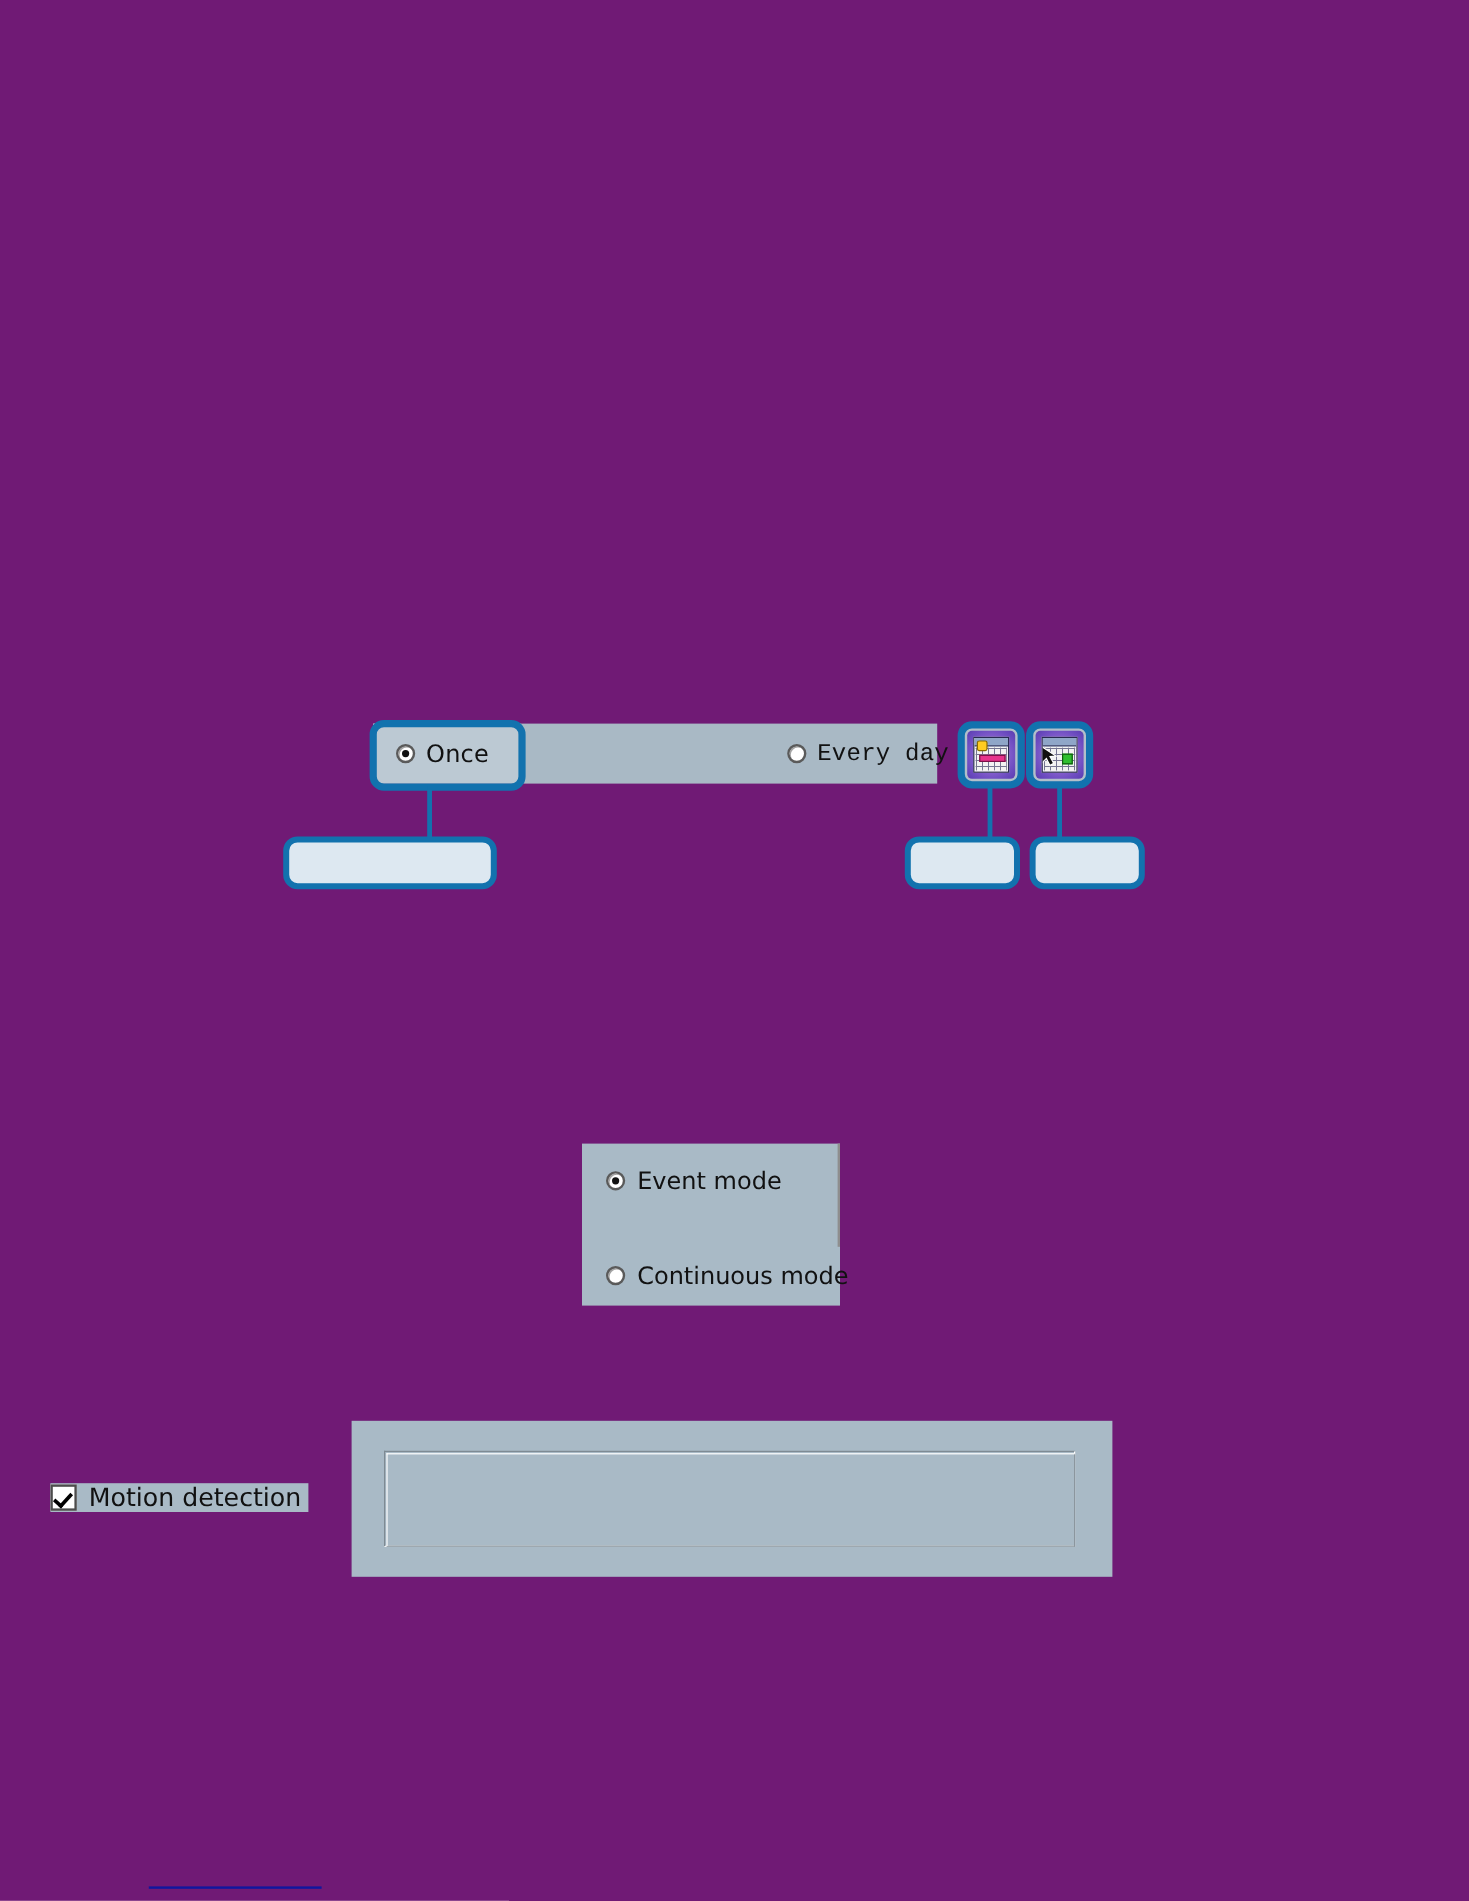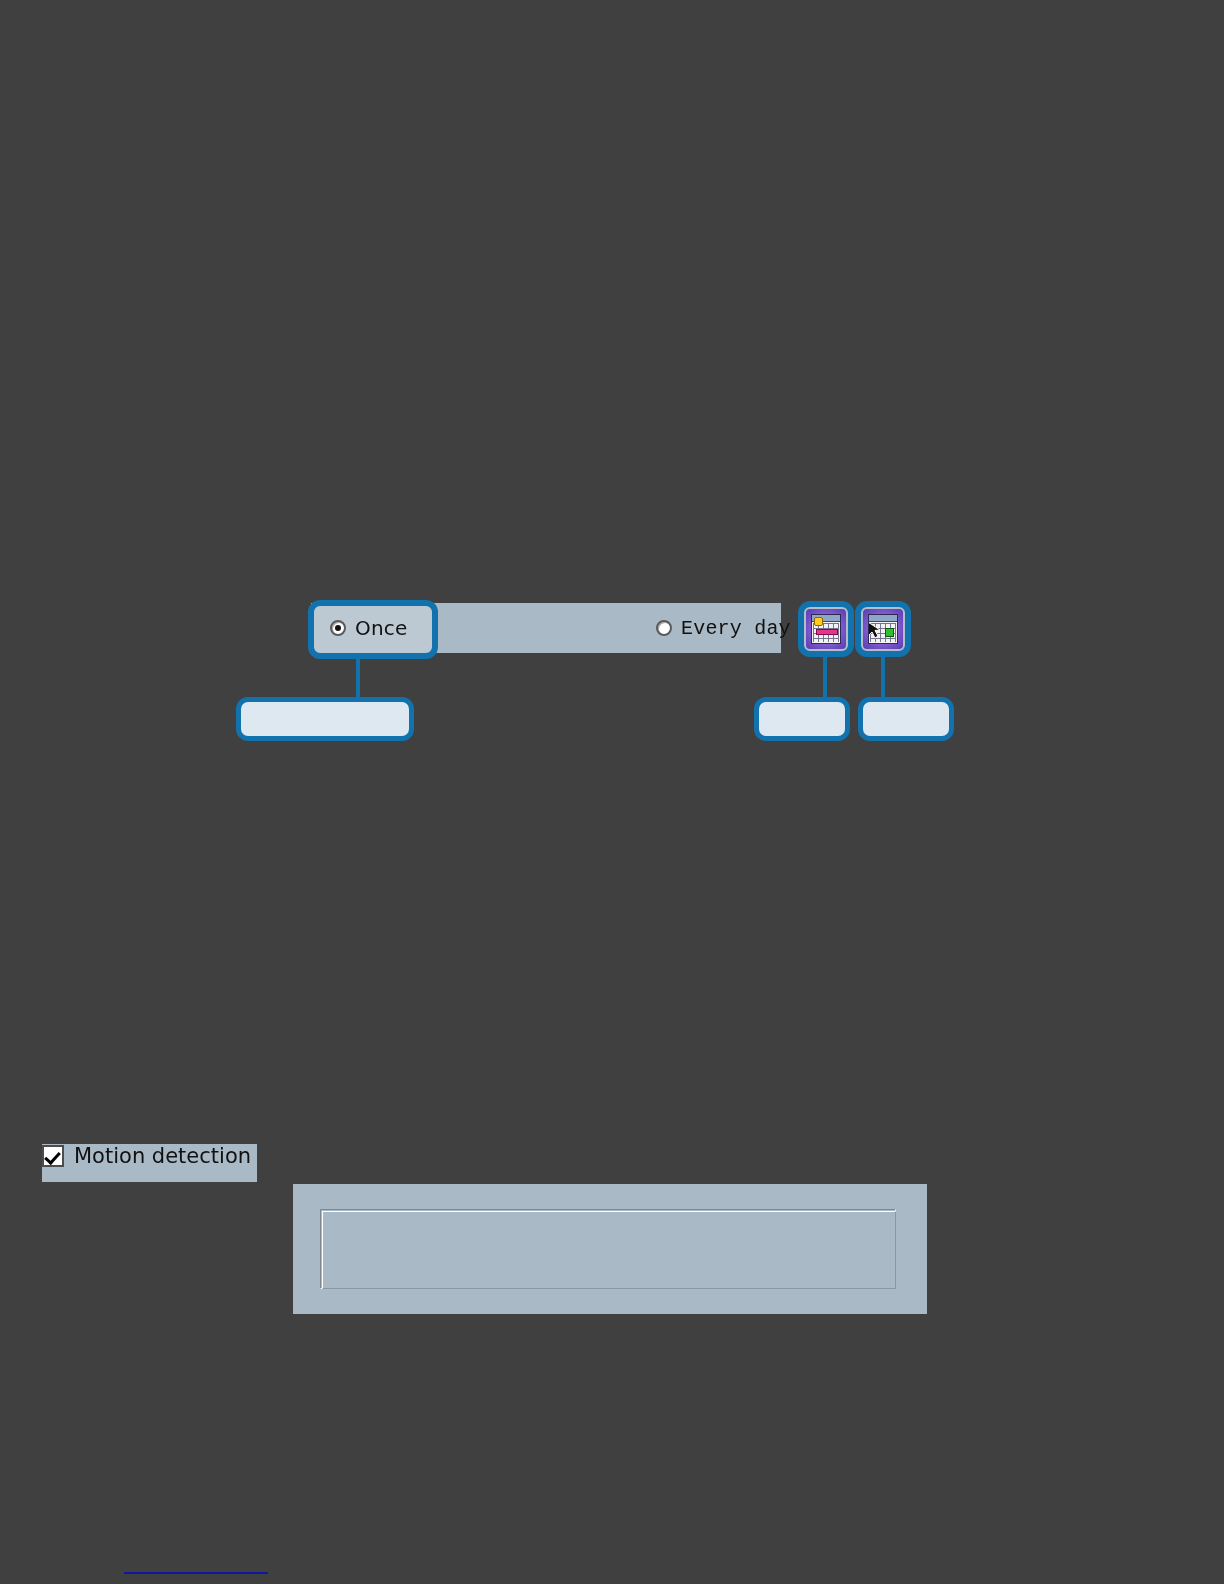--- a/index.html
+++ b/index.html
@@ -10,21 +10,21 @@
   body {
     width: 1224px;
     height: 1584px;
     position: relative;
     font-family: "DejaVu Sans", sans-serif;
     overflow: hidden;
   }
   .page {
     position: absolute;
     inset: 0;
-    background: #404040;
+    background: #701a75;
   }
 
   
   #fig-schedule {
     position: absolute;
     left: 311px;
     top: 603px;
     width: 470px;
     height: 50px;
     background: #a9b9c5;
@@ -250,25 +250,25 @@
     position: absolute;
     left: 1px; top: 1px; right: -1px; bottom: -1px;
     border: 1px solid #ffffff;
     border-right-color: #8b969e;
     border-bottom-color: #8b969e;
     pointer-events: none;
   }
   #motion-title {
     position: absolute;
     left: 42px;
-    top: 1144px;
+    top: 1236px;
     display: flex;
     align-items: center;
     background: #a9bac6;
-    padding: 0 6px 14px 0;
+    padding: 0 6px 0 0;
     z-index: 3;
   }
   .cbox {
     width: 22px;
     height: 22px;
     background: #ffffff;
     border: 2px solid #4c4c4c;
     box-sizing: border-box;
     position: relative;
     flex: none;
@@ -349,20 +349,33 @@
   <div class="annot-outline" id="outline-icon2"></div>
 
   <div class="leader" id="leader-once"></div>
   <div class="leader" id="leader-ic1"></div>
   <div class="leader" id="leader-ic2"></div>
 
   <div class="callout" id="callout-once"></div>
   <div class="callout" id="callout-ic1"></div>
   <div class="callout" id="callout-ic2"></div>
 
+  <div id="fig-mode">
+    <div class="edge-right"></div>
+
+    <div class="mode-row" id="mode-row-event">
+      <span class="radio checked"></span>
+      <span class="mode-label">Event mode</span>
+    </div>
+
+    <div class="mode-row" id="mode-row-continuous">
+      <span class="radio"></span>
+      <span class="mode-label">Continuous mode</span>
+    </div>
+  </div>
 
   <div id="fig-motion">
     <div id="motion-group"></div>
 
   </div>
 
   <div id="motion-title">
     <span class="cbox checked"></span>
     <span class="cbox-label">Motion detection</span>
   </div>

